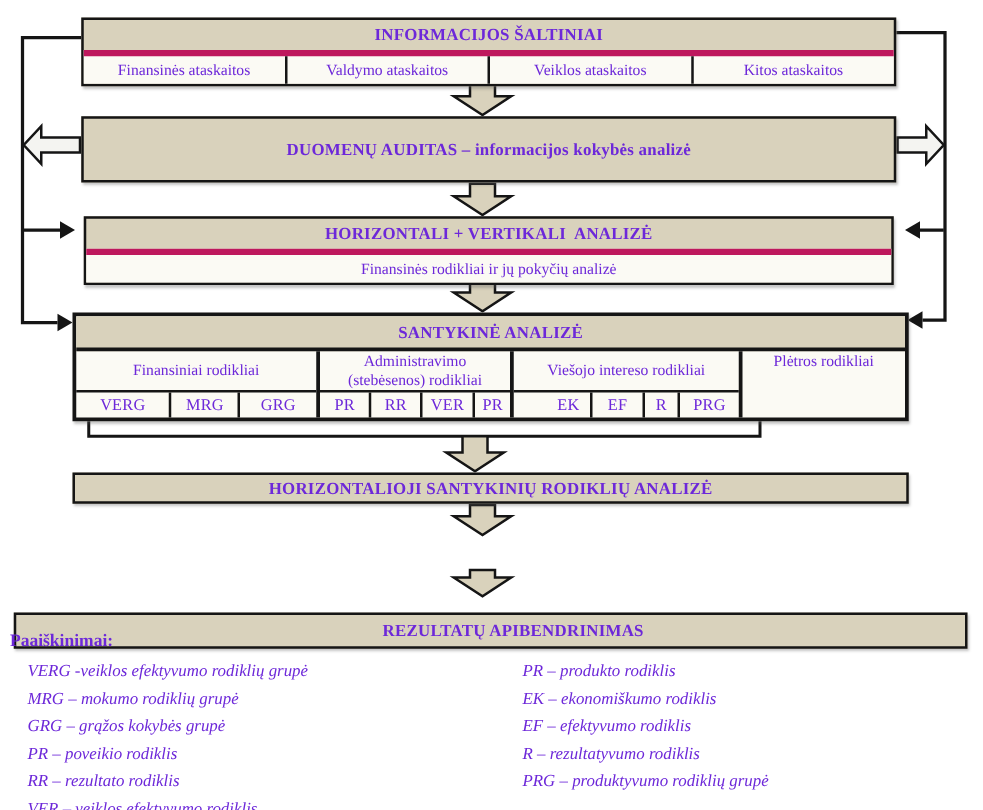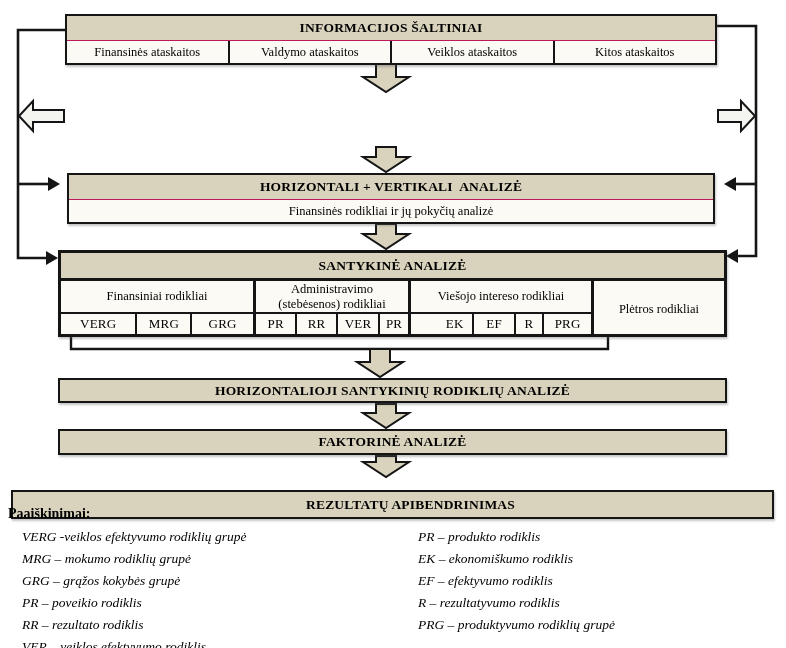--- a/index.html
+++ b/index.html
@@ -1,45 +1,45 @@
 <!DOCTYPE html>
 <html style="--accent: #d9d2bc; --cell: #fbfaf4; --line: #151515; --side-arrow-fill: #f4f4f1;"><head>
 <meta charset="utf-8">
 <style>
   html,body { margin:0; padding:0; background:#fff; }
   #canvas {
     position:relative; width:786px; height:648px; background:#fff;
-    font-family:"Liberation Serif", serif; color:#000000; overflow:hidden;
+    font-family:"Liberation Serif", serif; color:#6d28d9; overflow:hidden;
   }
   .abs { position:absolute; box-sizing:border-box; }
   svg { position:absolute; left:0; top:0; }
 
   .box { border:2px solid #151515; background:var(--accent); box-shadow:1px 2px 2px rgba(90,90,90,.35); }
   .title {
     display:flex; align-items:center; justify-content:center; text-align:center;
     font-weight:bold; font-size:13.5px; letter-spacing:.2px; white-space:pre-wrap;
   }
-  .subcells { display:flex; background:var(--cell); border-top:1px solid #be185d; }
+  .subcells { display:flex; background:var(--cell); border-top:5px solid #be185d; }
   .subcell {
     flex:1; display:flex; align-items:center; justify-content:center;
     font-size:12.5px; border-right:2px solid #151515; text-align:center;
   }
   .subcell:last-child { border-right:none; }
 
   
   .ratio { border:3px solid #151515; background:var(--cell); box-shadow:1px 2px 2px rgba(90,90,90,.35); }
   .ratio-header { height:25px; background:var(--accent); border-bottom:3px solid #151515; }
   .ratio-body { display:flex; height:53px; }
   .rgroup { display:flex; flex-direction:column; border-right:3px solid #151515; }
   .rgroup:last-child { border-right:none; }
   .glabel {
     height:31px; border-bottom:2px solid #151515; display:flex; align-items:center;
     justify-content:center; text-align:center; font-size:12.5px; line-height:1.15; padding:0 3px;
   }
-  .rgroup.tall .glabel { height:100%; border-bottom:none; align-items:flex-start; padding-top:21px; }
+  .rgroup.tall .glabel { height:100%; border-bottom:none; align-items:flex-start; padding-top:1px; }
   .codes { display:flex; flex:1; }
   .code {
     display:flex; align-items:center; justify-content:center;
     font-size:13px; border-right:2px solid #151515; letter-spacing:.2px;
   }
   .code:last-child { border-right:none; }
 
   .legend-title { font-weight:bold; font-size:14px; }
   .legend-col { font-style:italic; font-size:13.5px; line-height:22px; white-space:nowrap; }
 </style>
@@ -76,20 +76,21 @@
   <div class="abs box" style="left:65px; top:14px; width:652px;">
     <div class="title" style="height:24px;">INFORMACIJOS ŠALTINIAI</div>
     <div class="subcells" style="height:22px;">
       <div class="subcell">Finansinės ataskaitos</div>
       <div class="subcell">Valdymo ataskaitos</div>
       <div class="subcell">Veiklos ataskaitos</div>
       <div class="subcell">Kitos ataskaitos</div>
     </div>
   </div>
 
+  <div class="abs box title" style="left:65px; top:93px; width:652px; height:53px;">DUOMENŲ AUDITAS – informacijos kokybės analizė</div>
 
   <div class="abs box" style="left:67px; top:173px; width:648px;">
     <div class="title" style="height:24px;">HORIZONTALI + VERTIKALI  ANALIZĖ</div>
     <div class="subcells" style="height:22px;">
       <div class="subcell">Finansinės rodikliai ir jų pokyčių analizė</div>
     </div>
   </div>
 
   <div class="abs ratio" style="left:58px; top:250px; width:669px;">
     <div class="title ratio-header">SANTYKINĖ ANALIZĖ</div>
@@ -121,21 +122,20 @@
         </div>
       </div>
       <div class="rgroup tall" style="flex:1;">
         <div class="glabel">Plėtros rodikliai</div>
       </div>
     </div>
   </div>
 
   <div class="abs box title" style="left:58px; top:378px; width:669px; height:25px;">HORIZONTALIOJI SANTYKINIŲ RODIKLIŲ ANALIZĖ</div>
 
-  <div class="abs box title" style="left:58px; top:429px; width:669px; height:26px;">FAKTORINĖ ANALIZĖ</div>
 
   <div class="abs box title" style="left:11px; top:490px; width:763px; height:29px;padding-left:36px;">REZULTATŲ APIBENDRINIMAS</div>
 
   <div class="abs legend-title" style="left:8px; top:506px;">Paaiškinimai:</div>
   <div class="abs legend-col" style="left:22px; top:526px;">
     <div>VERG -veiklos efektyvumo rodiklių grupė</div>
     <div>MRG – mokumo rodiklių grupė</div>
     <div>GRG – grąžos kokybės grupė</div>
     <div>PR – poveikio rodiklis</div>
     <div>RR – rezultato rodiklis</div>

